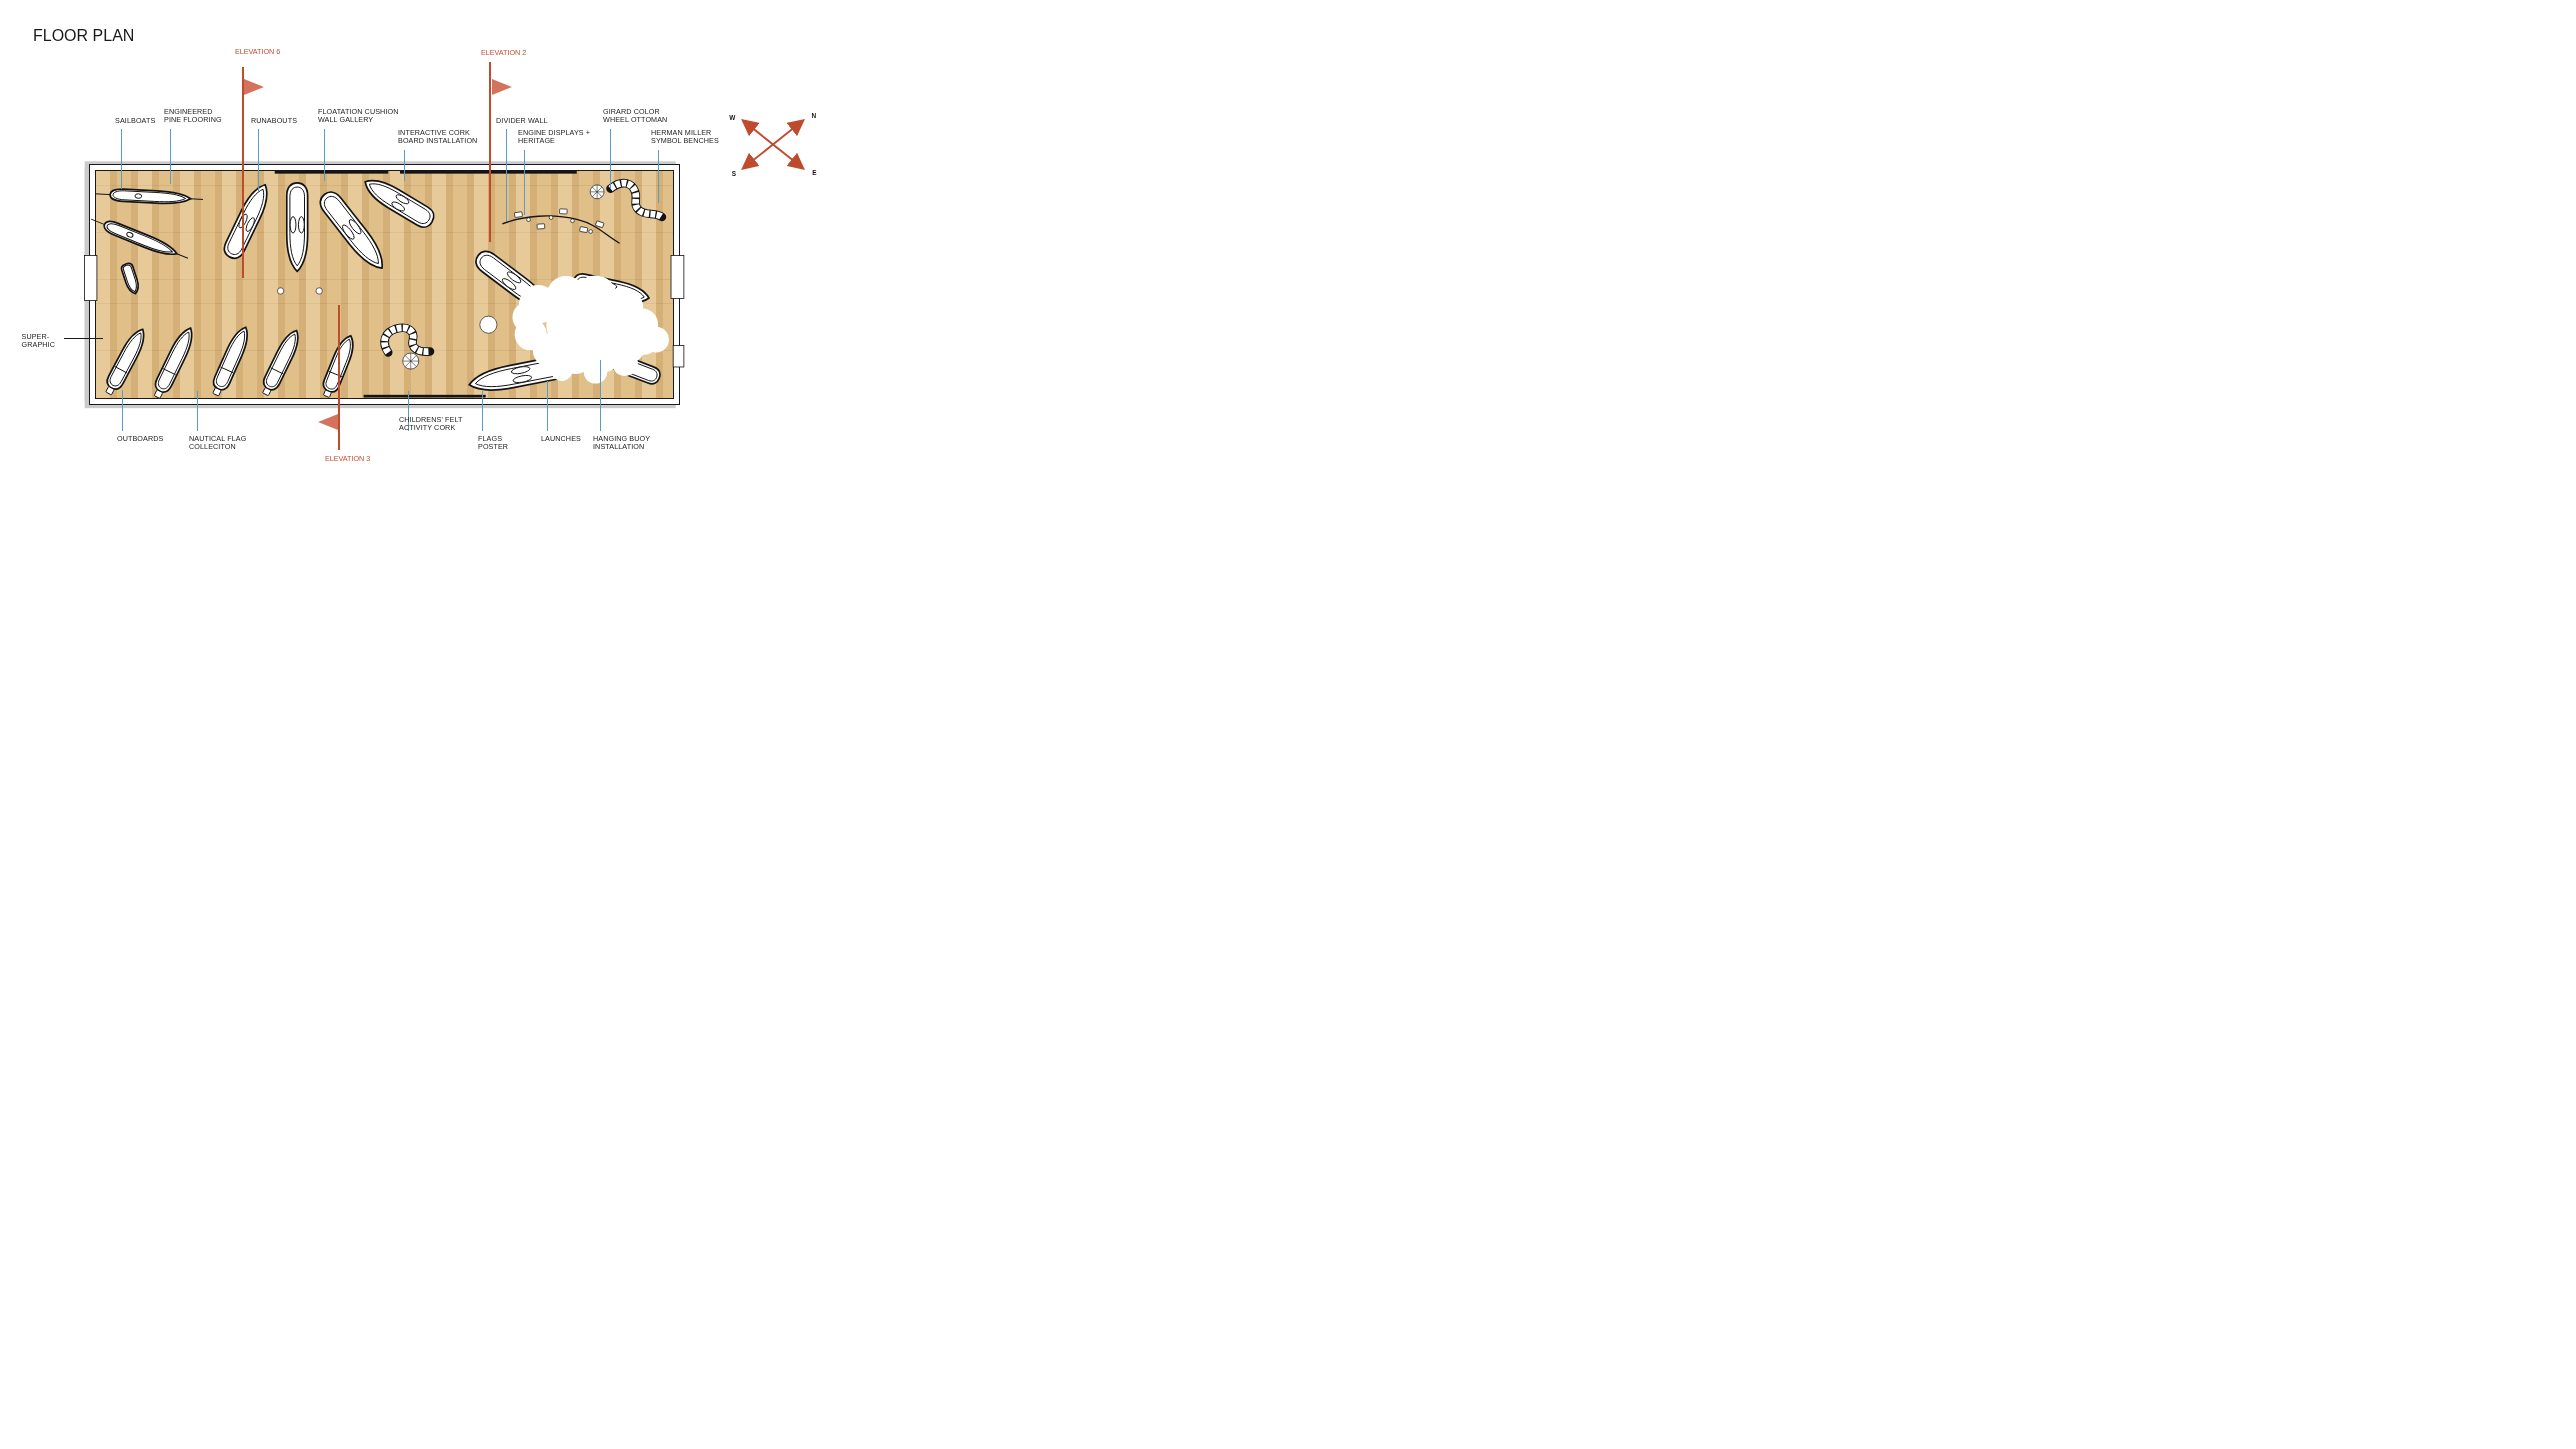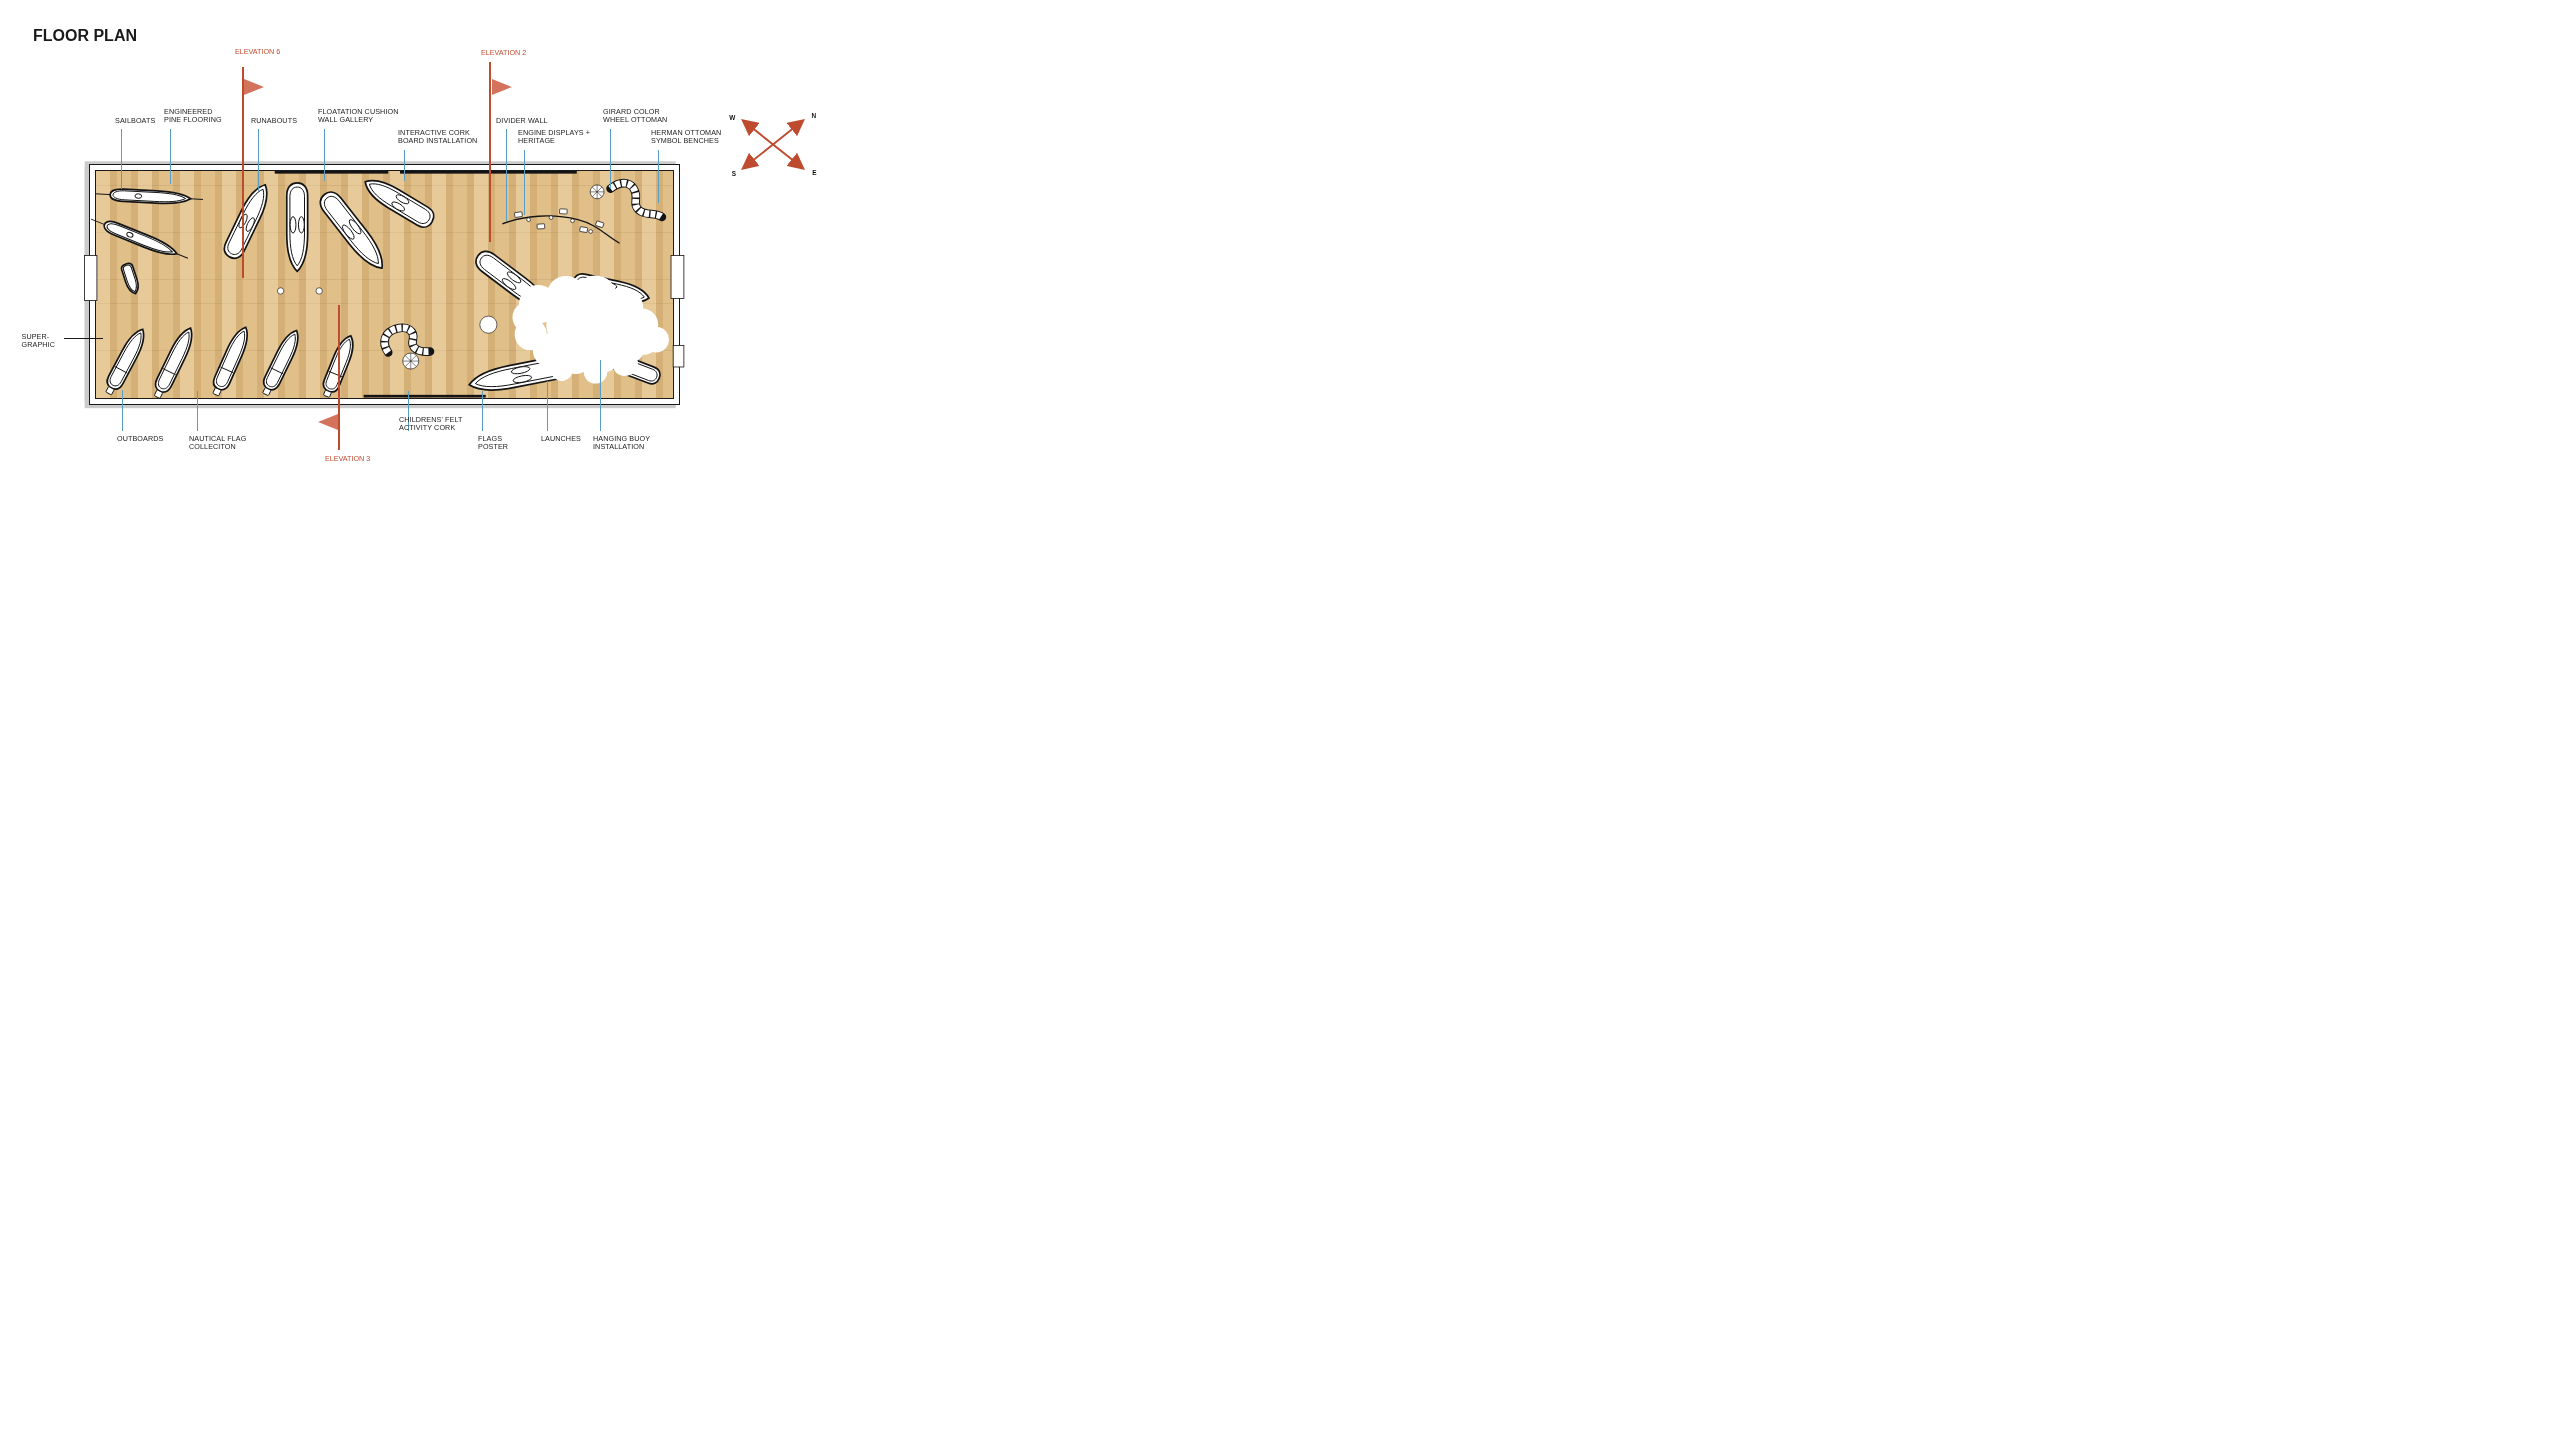--- a/index.html
+++ b/index.html
@@ -3,21 +3,21 @@
 <meta charset="utf-8">
 <style>
   html,body{margin:0;padding:0;}
   body{
     width:859px;height:483px;position:relative;overflow:hidden;
     background:#ffffff;color:#1a1a1a;
     font-family:"Liberation Sans", sans-serif;
   }
   .title{
     position:absolute;left:33px;top:27px;
-    font-size:16px;font-weight:bold;letter-spacing:0;
+    font-size:16px;font-weight:normal;letter-spacing:0;
   }
   
   .lbl{position:absolute;font-size:7.2px;line-height:8.3px;letter-spacing:0.1px;}
   .lbl .ln{white-space:nowrap;}
   .align-r{text-align:left;}
   .leader{position:absolute;width:1.1px;background:#579dc4;}
   .leader-h{position:absolute;height:1.1px;background:#1a1a1a;}
   
   .elev{position:absolute;font-size:7.2px;color:#bf4b2f;white-space:nowrap;}
   .elev-line{position:absolute;width:1.6px;background:#bf4b2f;}
@@ -231,21 +231,21 @@
 </div>
 <div class="lbl" style="left:518px;top:129px">
   <div class="ln">ENGINE DISPLAYS +</div>
   <div class="ln">HERITAGE</div>
 </div>
 <div class="lbl" style="left:603px;top:108px">
   <div class="ln">GIRARD COLOR</div>
   <div class="ln">WHEEL OTTOMAN</div>
 </div>
 <div class="lbl" style="left:651px;top:129px">
-  <div class="ln">HERMAN OTTOMAN</div>
+  <div class="ln">HERMAN MILLER</div>
   <div class="ln">SYMBOL BENCHES</div>
 </div>
 <div class="lbl align-r" style="left:21.5px;top:333px;width:42px">
   <div class="ln">SUPER-</div>
   <div class="ln">GRAPHIC</div>
 </div>
 <div class="lbl" style="left:117px;top:435px">
   <div class="ln">OUTBOARDS</div>
 </div>
 <div class="lbl" style="left:189px;top:435px">

